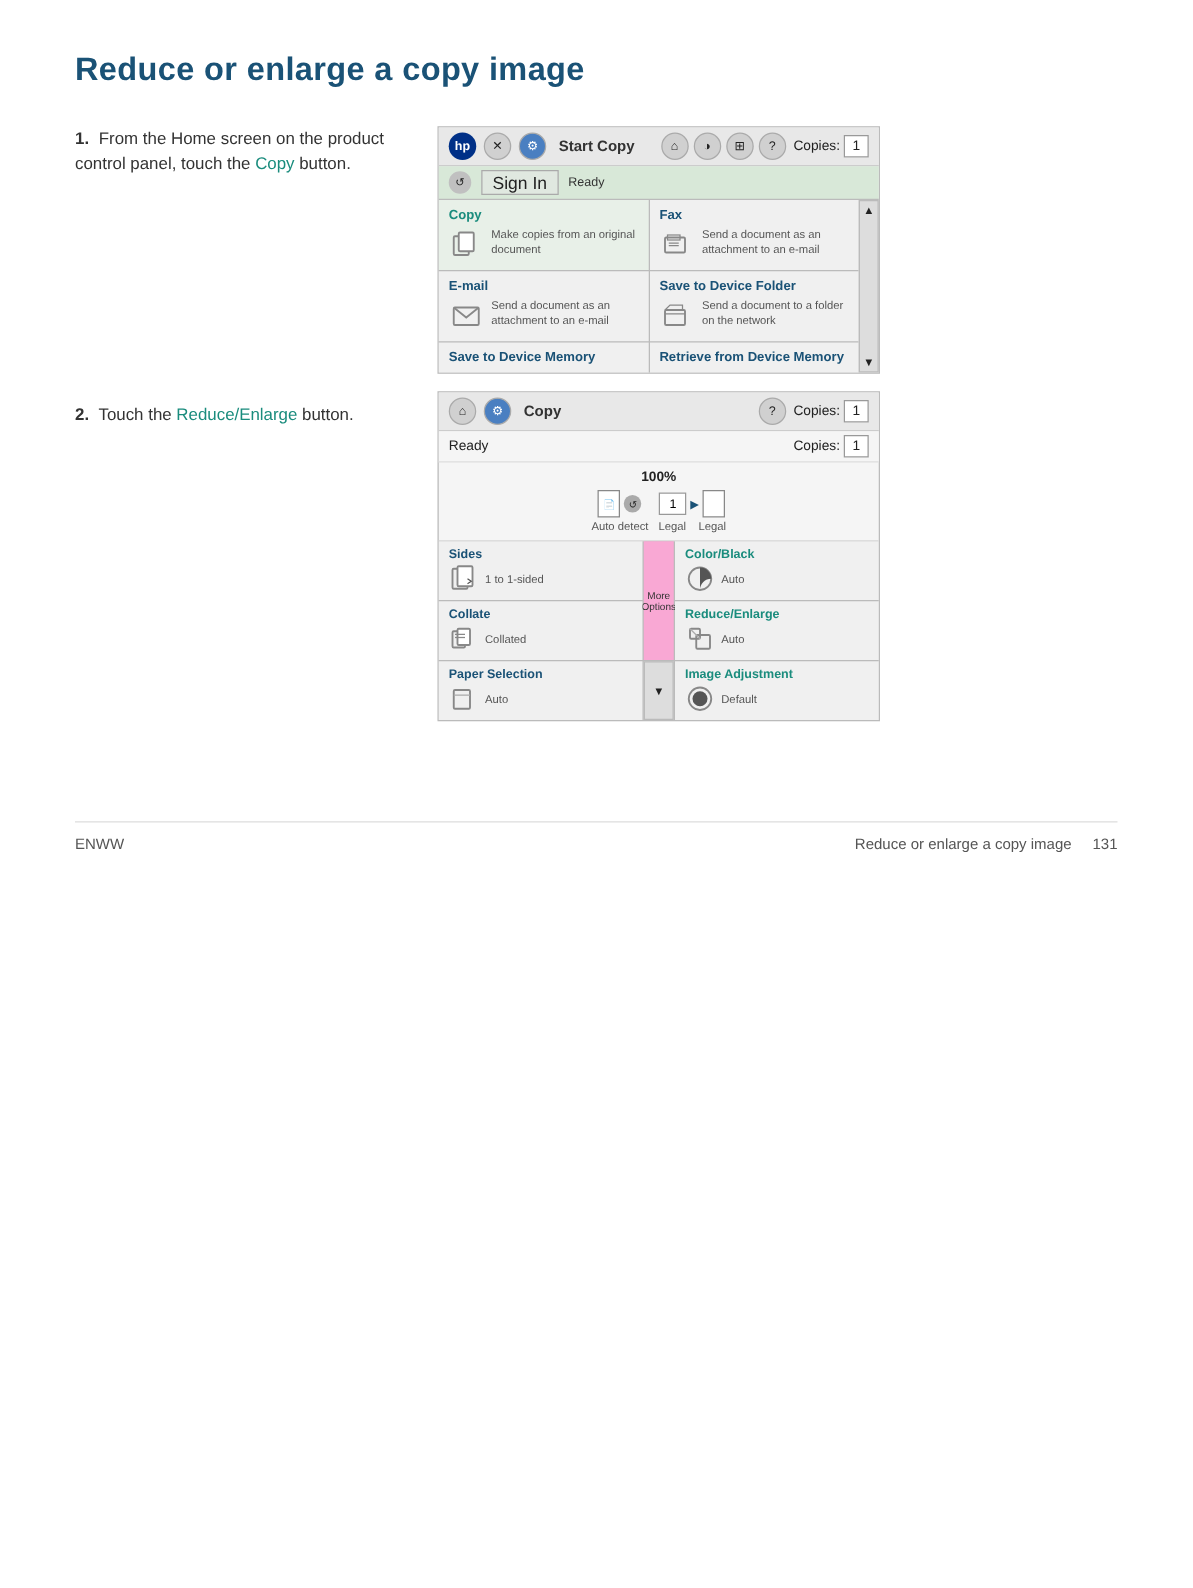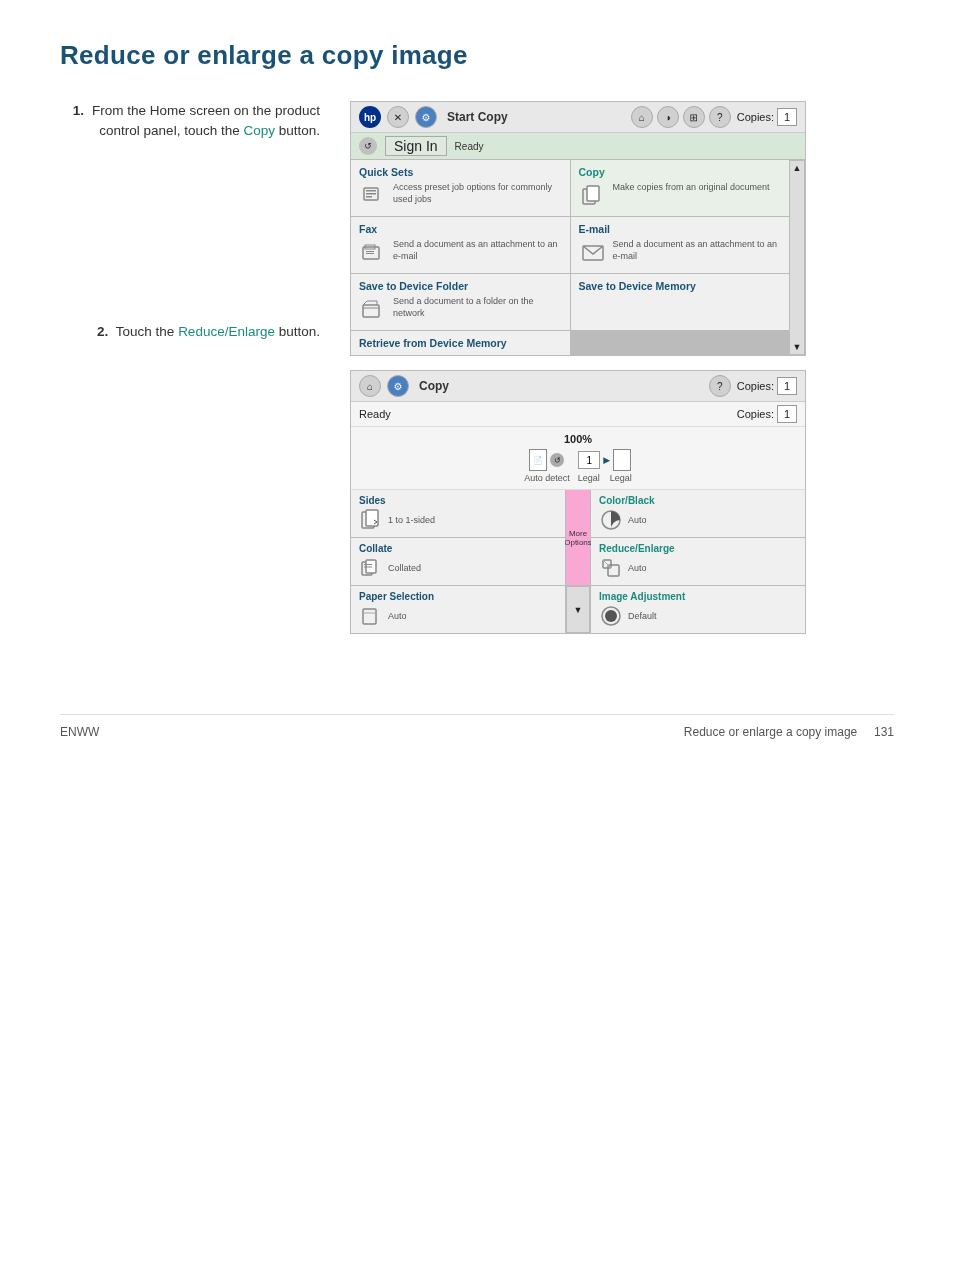--- a/index.html
+++ b/index.html
@@ -21,21 +21,20 @@
     }
 
     .content-area {
       display: flex;
       gap: 30px;
       align-items: flex-start;
     }
 
     .instructions {
       flex: 0 0 260px;
-      text-align: right;
     }
 
     .step {
       margin-bottom: 40px;
       font-size: 13.5px;
       line-height: 1.5;
     }
 
     .step-num {
       font-weight: bold;
@@ -57,21 +56,21 @@
       flex-direction: column;
       gap: 14px;
     }
 
     
     .printer-screen {
       border: 1px solid #bbb;
       background: #f5f5f5;
       font-size: 11px;
       color: #222;
-      width: 456px;
+      width: 354px;
     }
 
     
     .screen1-header {
       background: #e8e8e8;
       display: flex;
       align-items: center;
       padding: 4px 8px;
       border-bottom: 1px solid #ccc;
       gap: 6px;
@@ -418,34 +417,20 @@
       <div class="sign-in-bar">
         <div class="refresh-icon">↺</div>
         <div class="sign-in-btn">Sign In</div>
         <span class="ready-text">Ready</span>
         <div style="flex:1"></div>
       </div>
 
       <div class="grid-with-scroll">
         <div class="grid-main">
 
-          <div class="grid-cell">
-            <div class="cell-header blue">Quick Sets</div>
-            <div class="cell-content">
-              <div class="cell-icon">
-                <svg viewBox="0 0 24 24" fill="#888">
-                    <rect x="3" y="4" width="14" height="12" rx="1" fill="none" stroke="#888" stroke-width="1.5"></rect>
-                    <rect x="5" y="6" width="10" height="1.5" fill="#888"></rect>
-                    <rect x="5" y="9" width="10" height="1.5" fill="#888"></rect>
-                    <rect x="5" y="12" width="6" height="1.5" fill="#888"></rect>
-                  </svg>
-              </div>
-              <span class="cell-desc">Access preset job options for commonly used jobs</span>
-            </div>
-          </div>
 
           <div class="grid-cell highlighted">
             <div class="cell-header teal">Copy</div>
             <div class="cell-content">
               <div class="cell-icon">
                 <svg viewBox="0 0 24 24">
                     <rect x="2" y="5" width="12" height="15" rx="1" fill="none" stroke="#888" stroke-width="1.5"></rect>
                     <rect x="6" y="2" width="12" height="15" rx="1" fill="white" stroke="#888" stroke-width="1.5"></rect>
                   </svg>
               </div>

